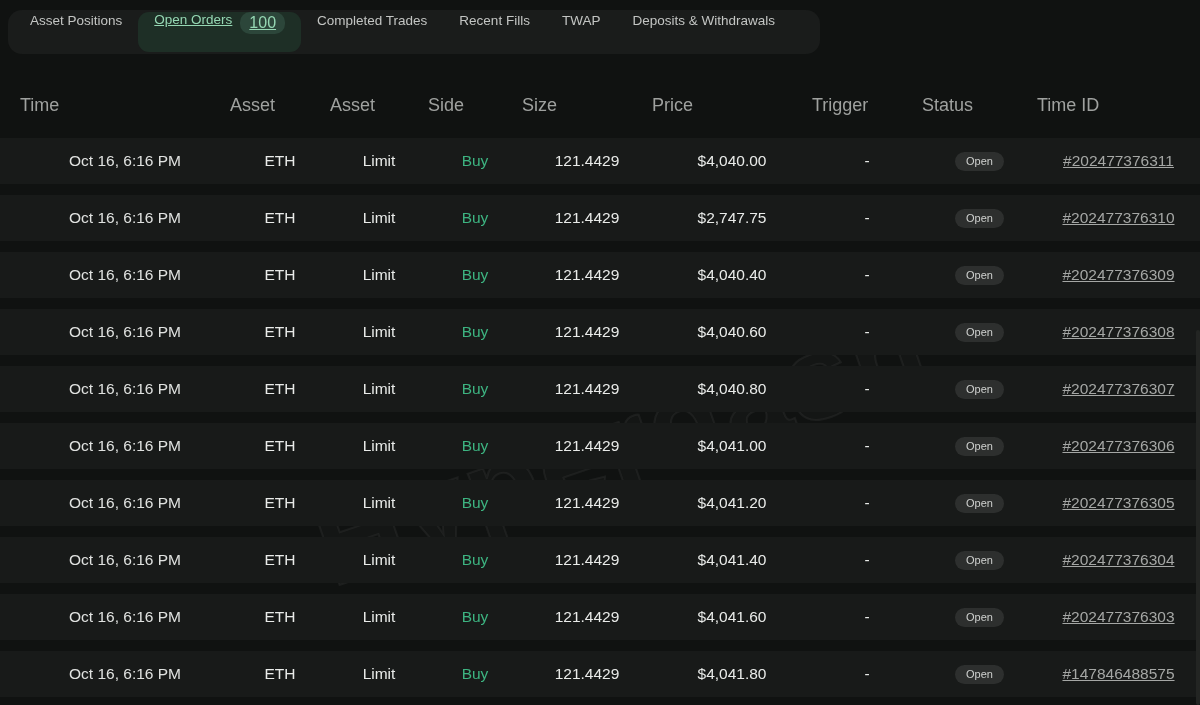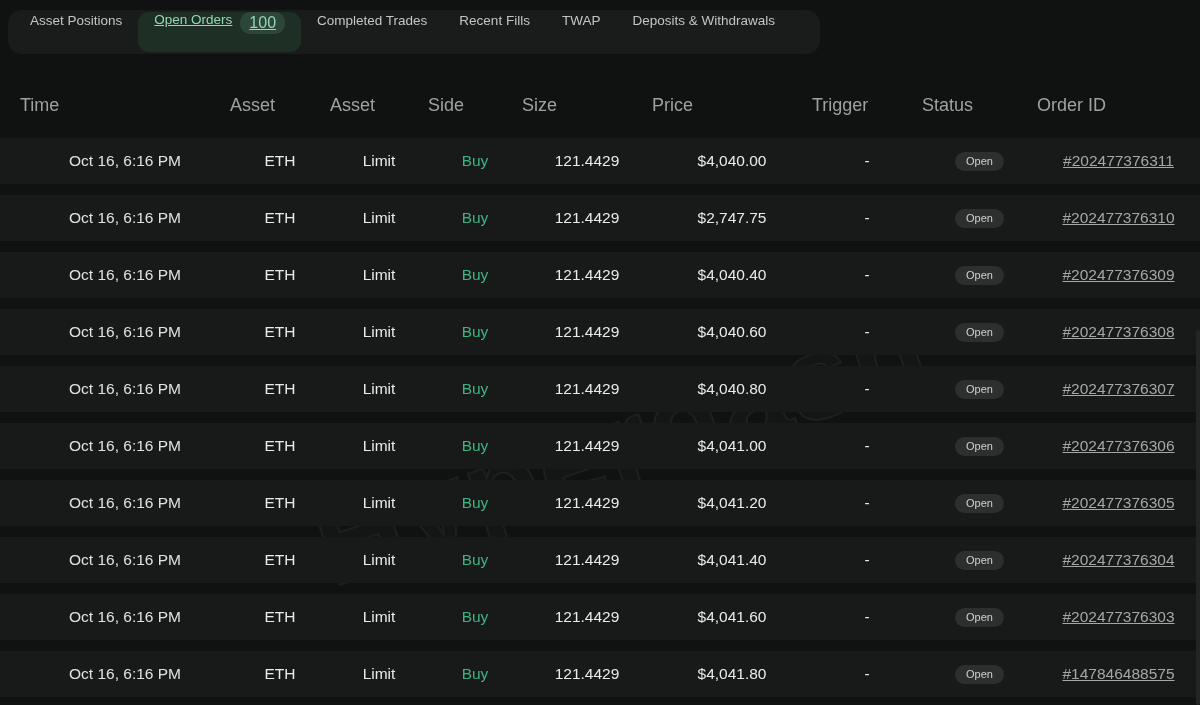--- a/index.html
+++ b/index.html
@@ -153,21 +153,21 @@
 <div class="table">
   <div class="grid-row header-row">
       <div class="cell hcell">Time</div>
       <div class="cell hcell">Asset</div>
       <div class="cell hcell">Asset</div>
       <div class="cell hcell">Side</div>
       <div class="cell hcell">Size</div>
       <div class="cell hcell">Price</div>
       <div class="cell hcell">Trigger</div>
       <div class="cell hcell">Status</div>
-      <div class="cell hcell">Order ID</div>
+      <div class="cell hcell">Time ID</div>
     </div>
   <div class="rows">
       <div class="grid-row row">
         <div class="cell time">Oct 16, 6:16 PM</div>
         <div class="cell asset">ETH</div>
         <div class="cell type">Limit</div>
         <div class="cell side">Buy</div>
         <div class="cell size">121.4429</div>
         <div class="cell price">$4,040.00</div>
         <div class="cell trigger">-</div>

